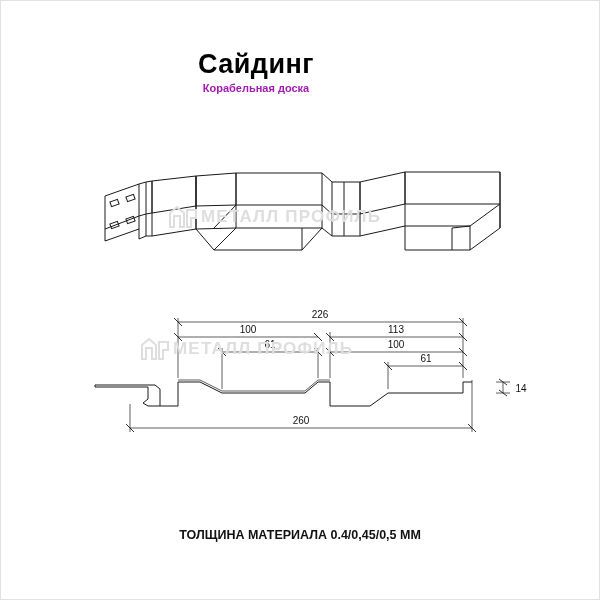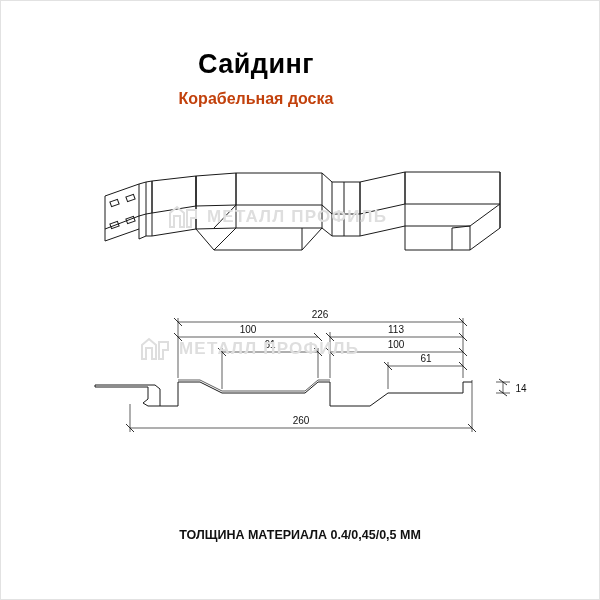--- a/index.html
+++ b/index.html
@@ -40,39 +40,39 @@
   }
   .title {
     font-size: 27px;
     font-weight: bold;
     letter-spacing: 0.5px;
     color: #000;
     margin: 0;
     line-height: 1.1;
   }
   .subtitle {
-    font-size: 16px;
-    font-weight: bold;
-    color: #c2410c;
-    margin-top: 10px;
+    font-size: 11px;
+    font-weight: bold;
+    color: #a21caf;
+    margin-top: 2px;
     line-height: 1.1;
   }
   .code {
     font-size: 10.5px;
     color: #333;
     margin-top: 9px;
     line-height: 1.1;
   }
 
   
   .wm {
     position: absolute;
     display: flex;
     align-items: center;
-    gap: 9px;
+    gap: 3px;
     color: #dedede;
     font-size: 17px;
     font-weight: bold;
     letter-spacing: 1.2px;
     white-space: nowrap;
     pointer-events: none;
     user-select: none;
   }
   .wm .wm-mark {
     width: 30px;

